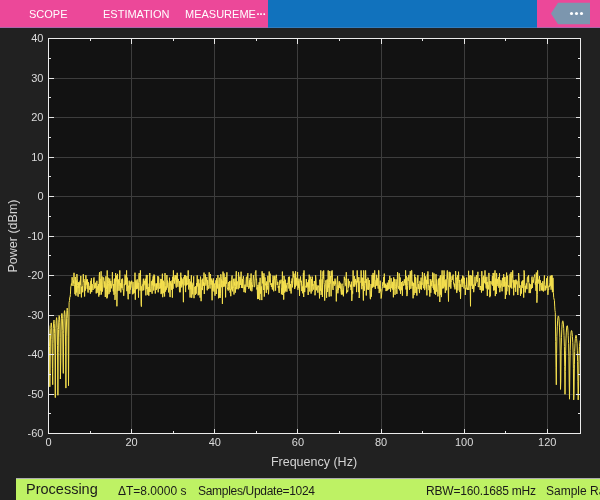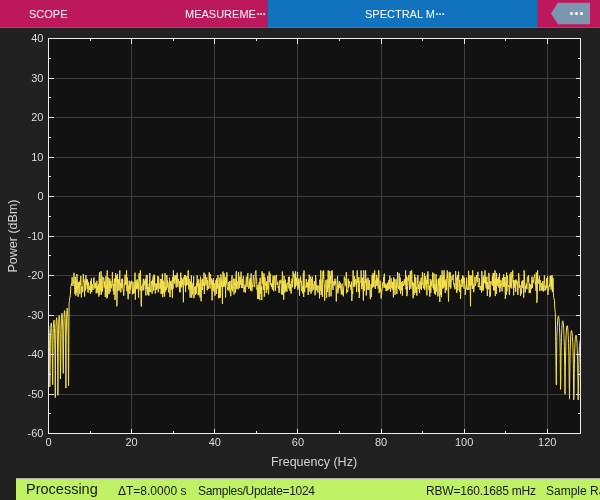--- a/index.html
+++ b/index.html
@@ -1,15 +1,15 @@
 <!DOCTYPE html>
 <html><head><meta charset="utf-8"><style>
 * {margin:0;padding:0;box-sizing:border-box}
 body {width:600px;height:500px;overflow:hidden;font-family:"Liberation Sans",sans-serif;background:#212121}
-.toolbar {position:absolute;left:0;top:0;width:600px;height:28px;background:#be185d}
+.toolbar {position:absolute;left:0;top:0;width:600px;height:28px;background:#ec4899}
 .toolbar .active {position:absolute;left:268px;top:0;width:269px;height:28px;background:#1172bd}
 .toolbar .hl {position:absolute;left:0;top:27px;width:600px;height:1px;background:rgba(90,140,190,0.45)}
 .tab {position:absolute;top:0;height:28px;line-height:29px;color:#fff;font-size:11px;white-space:nowrap}
 .dd {letter-spacing:-0.5px;margin-left:0.5px;font-weight:bold}
 .tl {font-size:11px;fill:#dcdcdc}
 .al {font-size:12.5px;fill:#d4d4d4}
 .status {position:absolute;left:16px;top:478px;width:600px;height:22px;background:#bef264;border-top:1px solid #adadad;color:#1a1a1a;font-size:12px}
 .status span {position:absolute;top:4.5px;white-space:nowrap}
 </style></head>
 <body>
@@ -113,22 +113,22 @@
     <text x="381.0" y="418.0" text-anchor="middle" class="tl">80</text>
     <text x="464.1" y="418.0" text-anchor="middle" class="tl">100</text>
     <text x="547.2" y="418.0" text-anchor="middle" class="tl">120</text>
 <text x="17" y="208" class="al" text-anchor="middle" transform="rotate(-90 17 208)">Power (dBm)</text>
 <text x="314" y="437.8" class="al" text-anchor="middle">Frequency (Hz)</text>
 </svg>
 <div class="toolbar">
 <div class="active"></div>
 <div class="hl"></div>
 <div class="tab" style="left:29px">SCOPE</div>
+    <div class="tab" style="left:103px">ESTIMATION</div>
     <div class="tab" style="left:185px">MEASUREME<span class="dd">···</span></div>
-    <div class="tab" style="left:365px">SPECTRAL M<span class="dd">···</span></div>
 <svg width="46" height="26" style="position:absolute;left:546px;top:1px">
 <polygon points="12,1.8 44,1.8 44,23.2 12,23.2 5,12.5" fill="#7c96ae"></polygon>
 <circle cx="25.5" cy="12.5" r="1.55" fill="#fff"></circle>
       <circle cx="30.5" cy="12.5" r="1.55" fill="#fff"></circle>
       <circle cx="35.5" cy="12.5" r="1.55" fill="#fff"></circle>
 </svg>
 </div>
 <div class="status">
 <span style="left:10px;top:2px;font-size:14.5px">Processing</span>
 <span style="left:102px">ΔT=8.0000 s</span>

